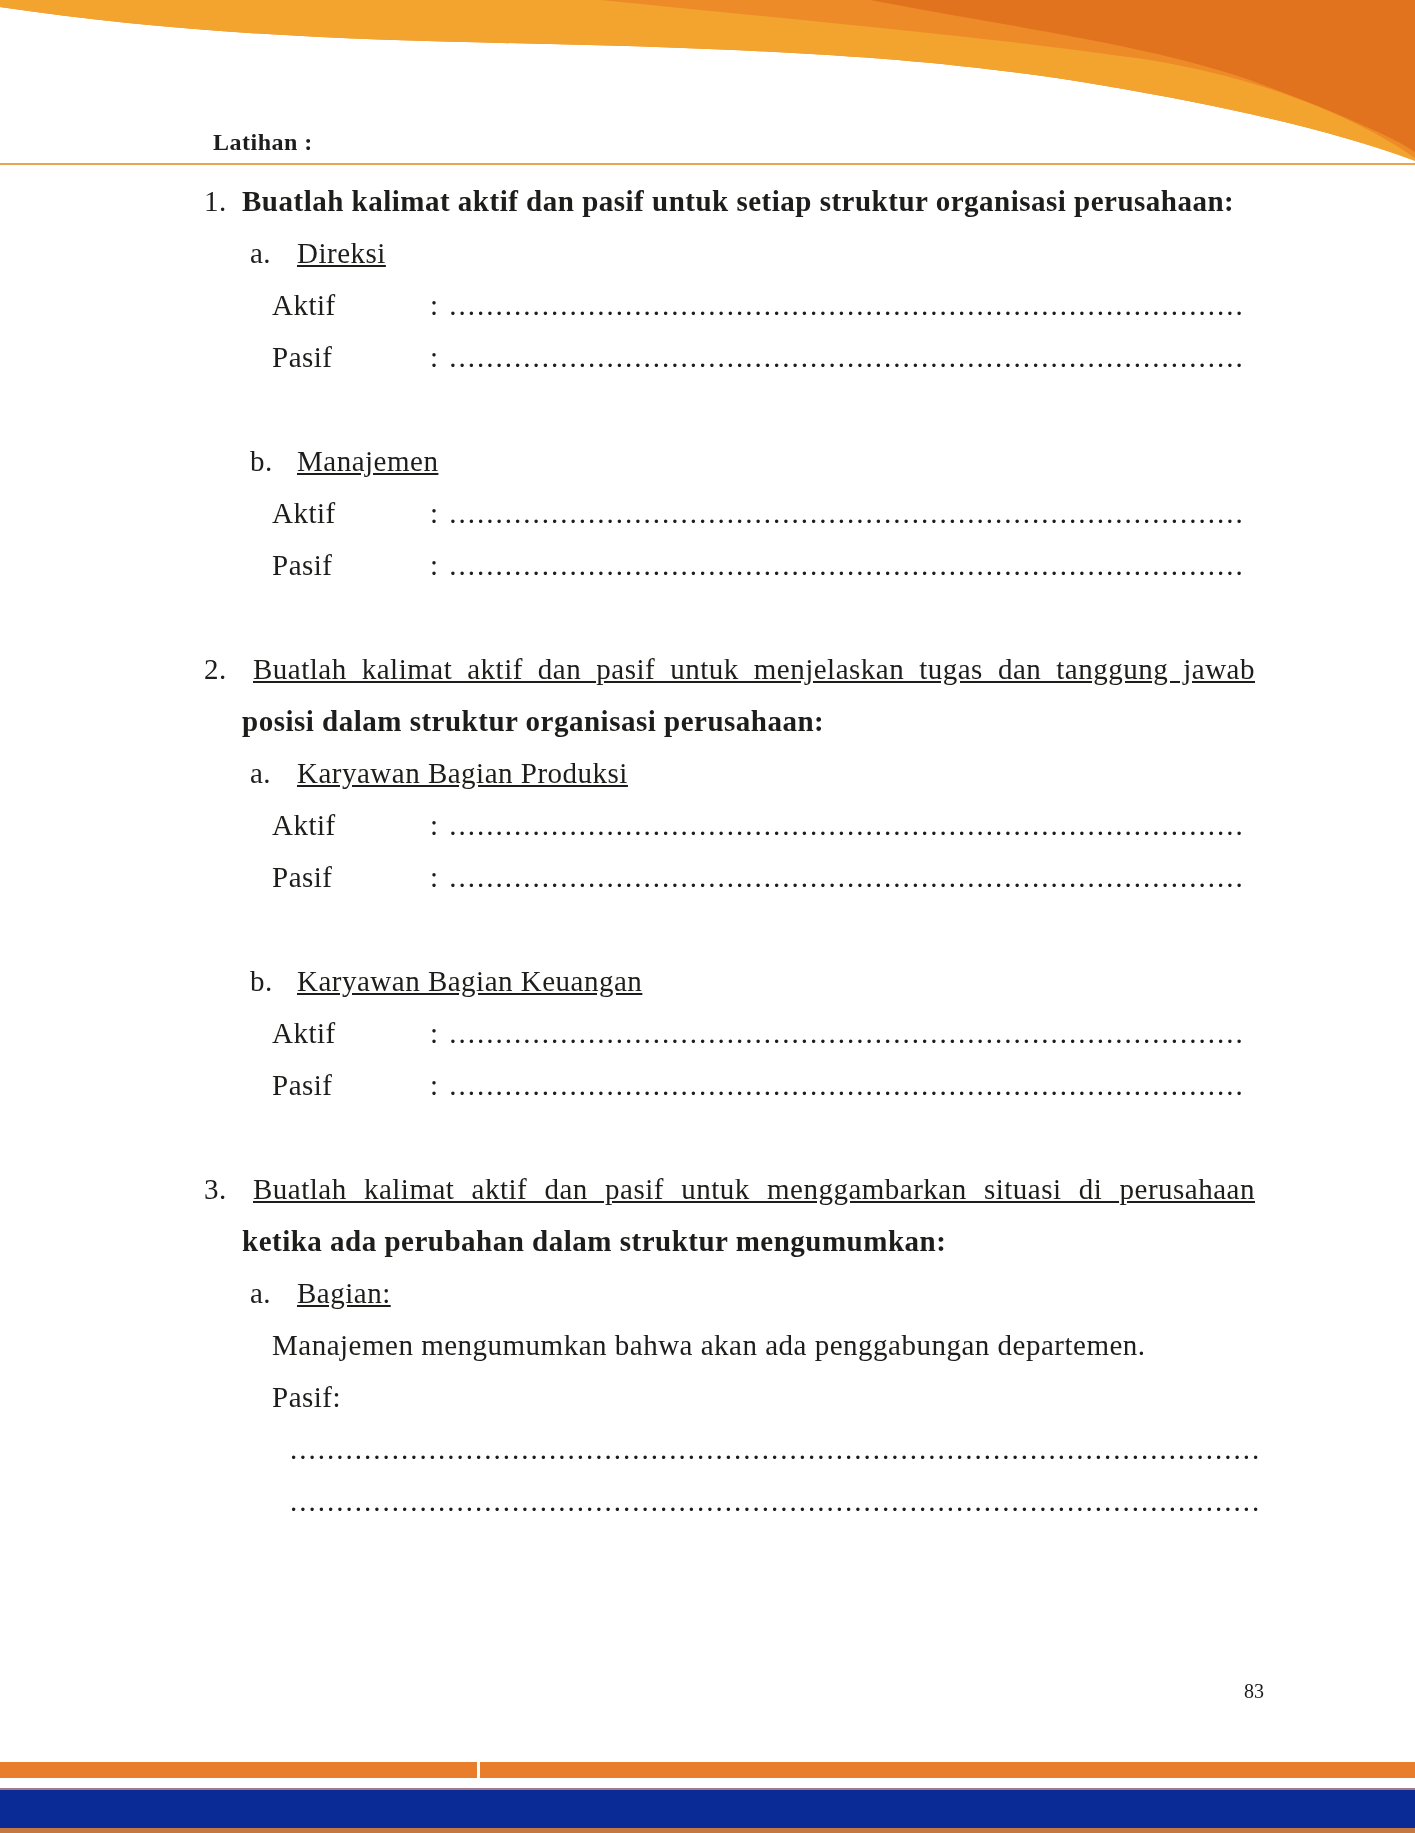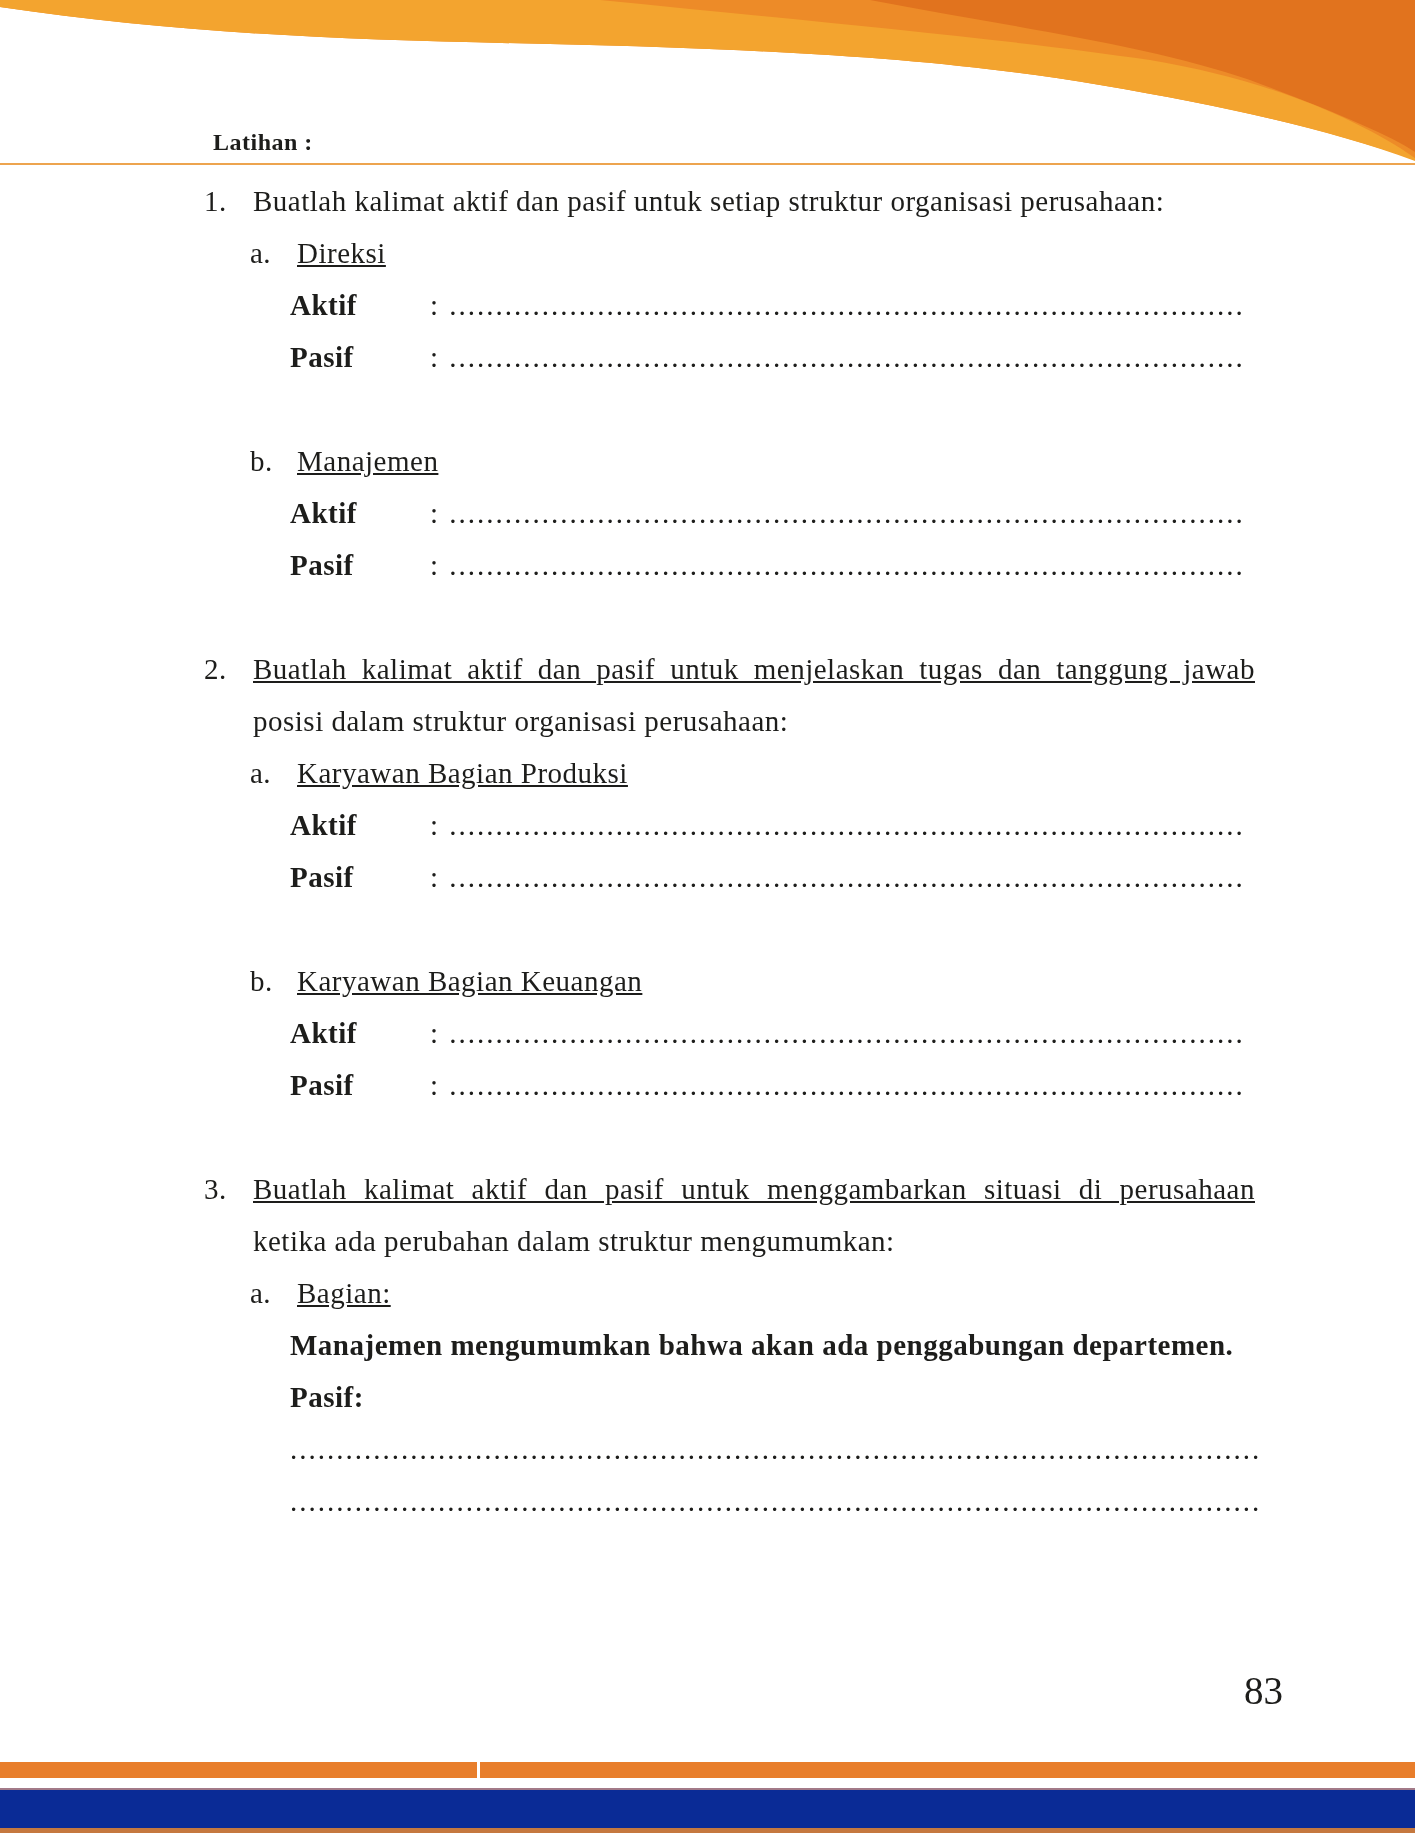--- a/index.html
+++ b/index.html
@@ -11,33 +11,33 @@
   .header-rule{position:absolute;left:0;top:163px;width:1415px;height:2px;background:#EDA44F;}
   .heading{
     position:absolute;left:213px;top:124px;font-size:24px;font-weight:bold;
     line-height:36px;letter-spacing:0.5px;white-space:nowrap;
   }
   .line{
     position:absolute;height:52px;line-height:52px;font-size:29px;
     letter-spacing:0.5px;white-space:nowrap;
   }
   .num{left:204px;}
-  .itext{left:253px;}
+  .itext{left:242px;font-weight:bold;}
   .just{
     left:253px;width:1002px;text-align:justify;text-align-last:justify;
     white-space:normal;
     text-decoration:underline;
   }
   .slet{left:250px;}
   .stitle{left:297px;text-decoration:underline;}
-  .albl{left:290px;font-weight:bold;}
+  .albl{left:272px;}
   .dotrow{left:430px;width:815px;overflow:hidden;}
   .dots{letter-spacing:2px;}
   .fullline{left:290px;width:968px;overflow:hidden;}
-  .pagenum{position:absolute;left:1244px;top:1665px;font-size:39px;line-height:52px;}
+  .pagenum{position:absolute;left:1244px;top:1665px;font-size:20px;line-height:52px;}
   .bar-orange{position:absolute;left:0;top:1762px;width:1415px;height:16px;background:#E87E2B;}
   .bar-orange .divider{position:absolute;left:477px;top:0;width:3px;height:16px;background:#ffffff;}
   .line-mauve{position:absolute;left:0;top:1788px;width:1415px;height:2px;background:#A27A88;}
   .bar-blue{position:absolute;left:0;top:1790px;width:1415px;height:38px;background:#0A2B96;}
   .bar-strip{position:absolute;left:0;top:1828px;width:1415px;height:5px;background:#C5783F;}
 </style>
 </head>
 <body>
 
 <svg class="swoosh" viewBox="0 0 1415 163" preserveAspectRatio="none">

